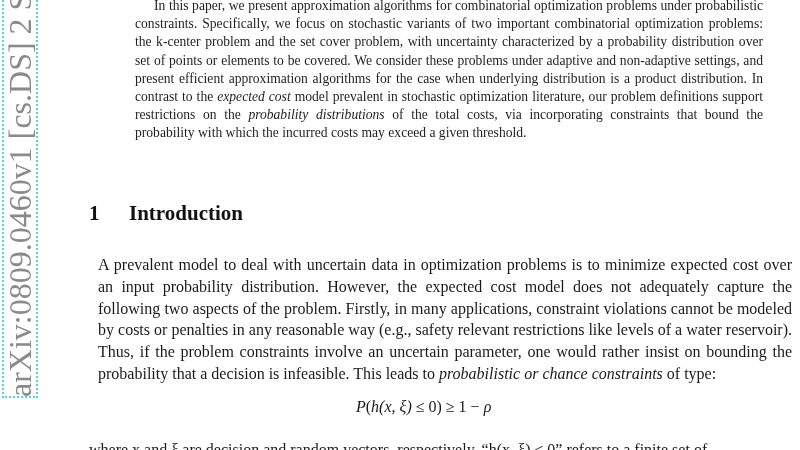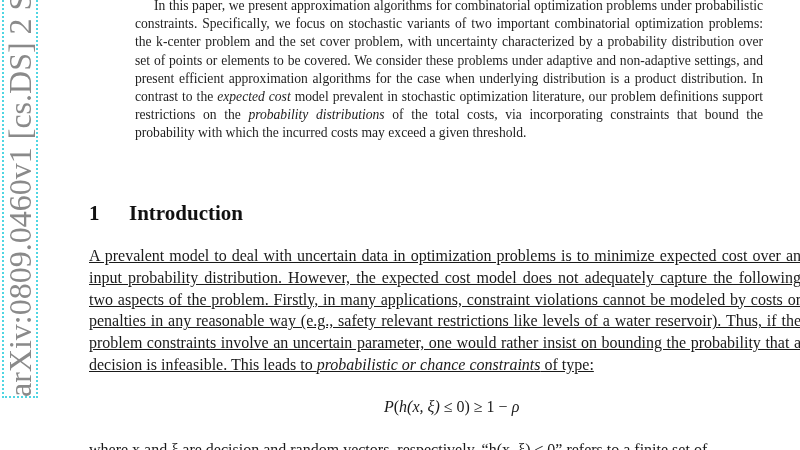--- a/index.html
+++ b/index.html
@@ -71,26 +71,25 @@
       left: 89px;
       top: 245px;
       width: 712px;
       font-family: "Liberation Serif", serif;
       font-size: 16px;
       line-height: 21.8px;
       text-align: justify;
       color: #1a1a1a;
     }
     .intro p {
-      margin: 0;
-      text-decoration: underline;
+      margin: 9px;
     }
     .equation {
       position: absolute;
-      left: 384px;
+      left: 356px;
       top: 398px;
       font-family: "Liberation Serif", serif;
       font-size: 16px;
       white-space: nowrap;
       color: #1a1a1a;
     }
     .cutoff-line {
       position: absolute;
       left: 89px;
       top: 441px;

